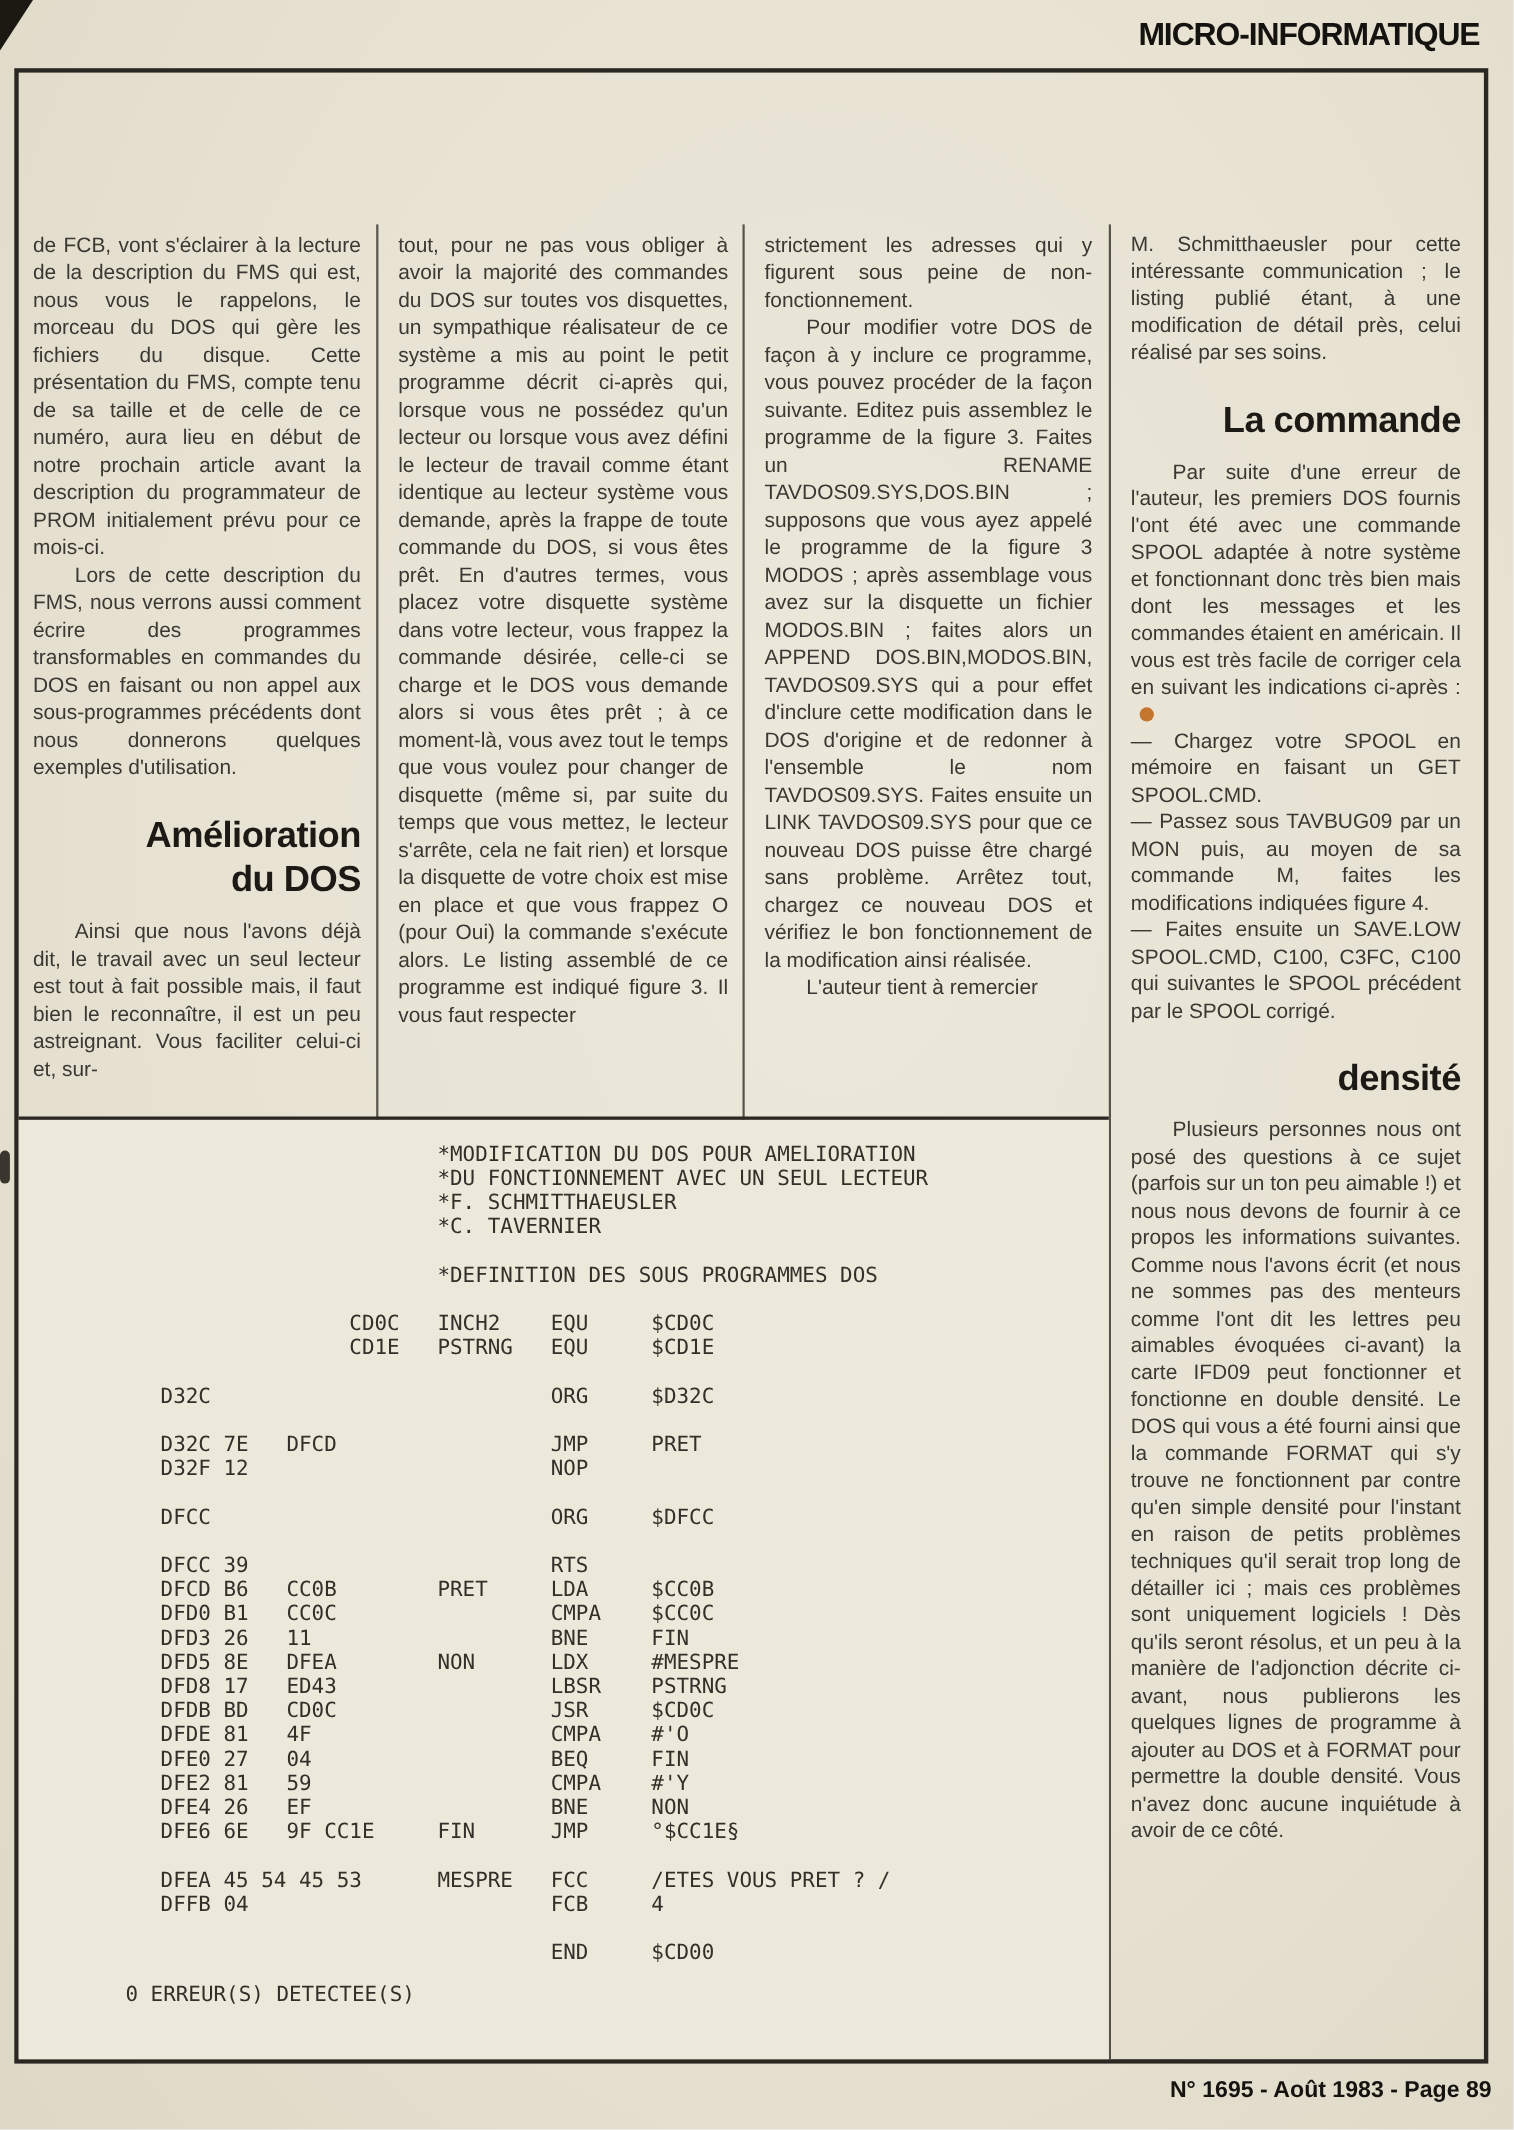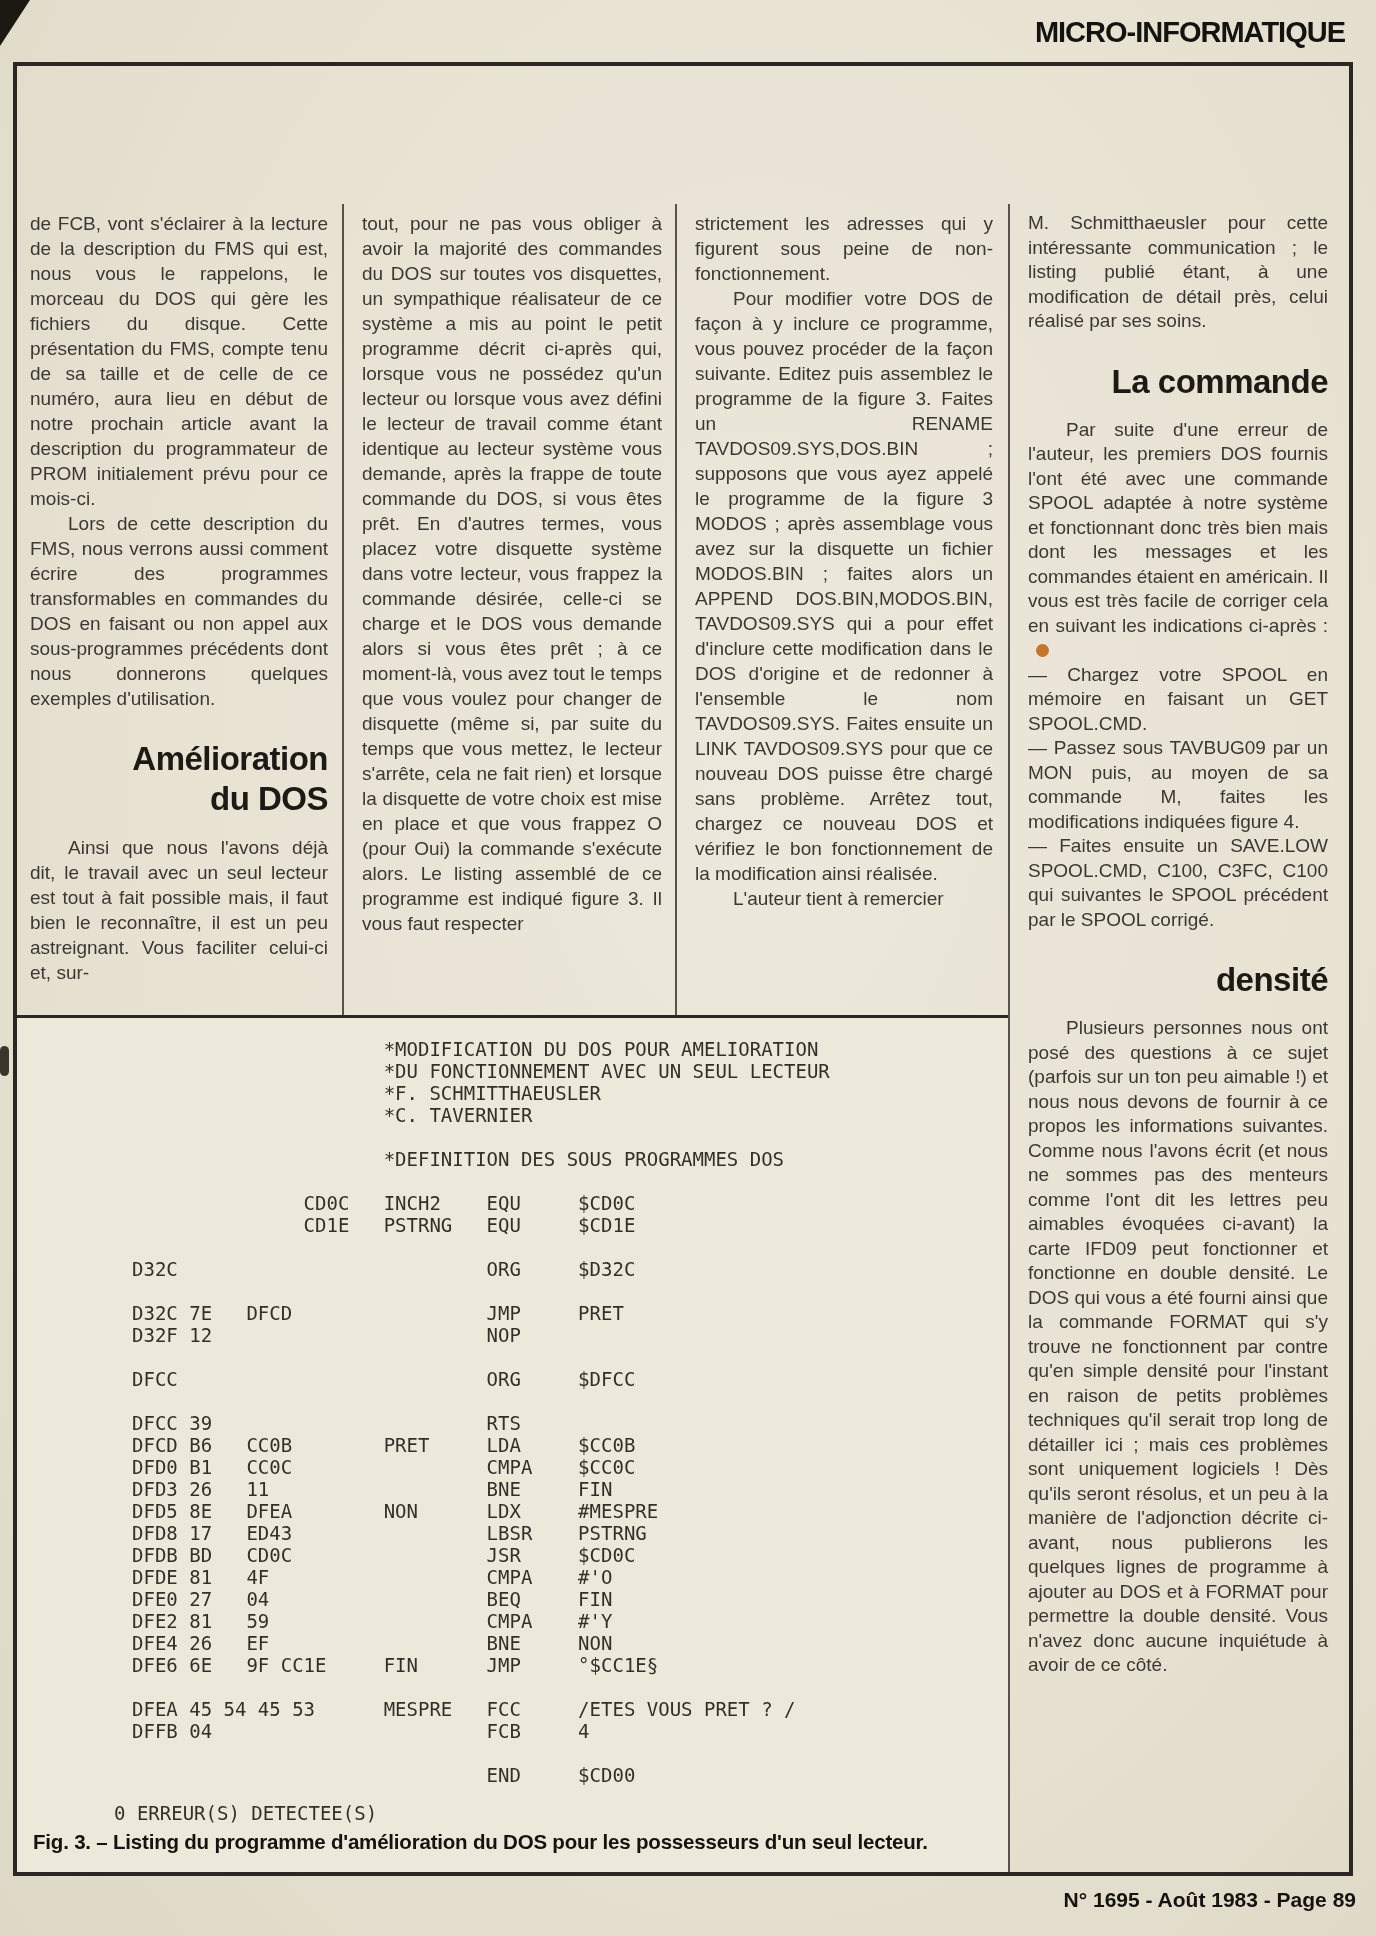--- a/index.html
+++ b/index.html
@@ -40,21 +40,21 @@
   .h2{
     font-weight:700;font-size:33px;line-height:40px;color:var(--heading_ink);
     text-align:right;letter-spacing:-0.5px;margin:28px 0 16px;
   }
   .h2 span{display:block;}
   .dot{
     display:inline-block;width:13px;height:13px;border-radius:50%;
     background:var(--accent_dot);margin-left:8px;vertical-align:-1px;
   }
   .code-listing{
-    position:absolute;left:115px;top:972px;margin:0;
+    position:absolute;left:129px;top:972px;margin:0;
     font-family:"DejaVu Sans Mono", monospace;font-size:19px;line-height:22px;
     color:#33302a;white-space:pre;
   }
   .errors-line{
     position:absolute;left:97px;top:1736px;
     font-family:"DejaVu Sans Mono", monospace;font-size:19px;color:#33302a;
   }
   .fig-caption{
     position:absolute;left:16px;top:1764px;width:945px;
     font-size:20.5px;font-weight:700;color:#15130f;letter-spacing:-0.2px;
@@ -153,17 +153,16 @@
 DFE4 26   EF                   BNE     NON
 DFE6 6E   9F CC1E     FIN      JMP     °$CC1E§
 
 DFEA 45 54 45 53      MESPRE   FCC     /ETES VOUS PRET ? /
 DFFB 04                        FCB     4
 
                                END     $CD00</pre>
 
   <div class="errors-line">0 ERREUR(S) DETECTEE(S)</div>
 
-  <div class="fig-caption">Fig. 3. – Listing du programme d'amélioration du DOS pour les possesseurs d'un seul lecteur.</div>
 
 </div>
 
 <div class="page-footer">N° 1695 - Août 1983 - Page 89</div>
 
 </body></html>

